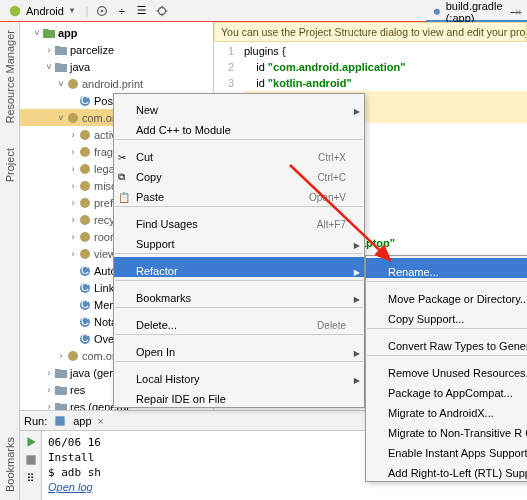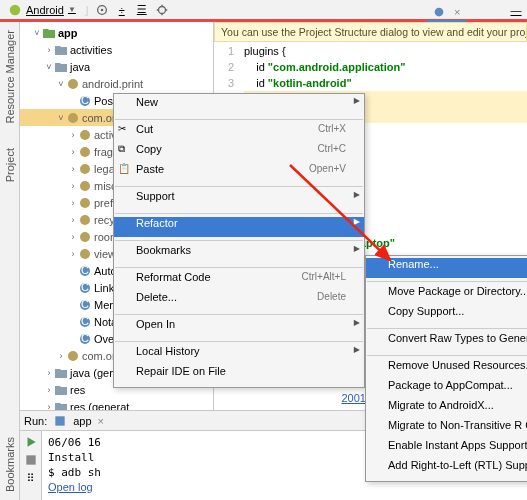--- a/index.html
+++ b/index.html
@@ -1,20 +1,20 @@
 <!DOCTYPE html>
 <html><head>
 <meta charset="utf-8">
 <style>
   * { box-sizing: border-box; margin: 0; padding: 0; font-family: "Segoe UI", Tahoma, sans-serif; font-size: 11px; }
   body { width: 527px; height: 500px; background: #fff; overflow: hidden; position: relative; color: #000; }
   .icon { display: inline-flex; align-items: center; justify-content: center; width: 14px; height: 14px; }
 
   
-  .top { height: 22px; border-bottom: 3px solid #ef4444; display: flex; align-items: center; padding: 0 4px; gap: 6px; background: #f2f2f2; text-decoration: underline; }
+  .top { height: 22px; border-bottom: 1px solid #ef4444; display: flex; align-items: center; padding: 0 4px; gap: 6px; background: #f2f2f2; }
   .dropdown { display: flex; align-items: center; gap: 4px; padding: 0 4px; }
   .file-tab { display: flex; align-items: center; gap: 4px; padding: 4px 6px 0 6px; height: 22px; border-bottom: 2px solid #4a88c7; margin-left: 213px; }
 
   
   .hint { position: absolute; left: 214px; top: 22px; right: 0; background: #fff8d6; border: 1px solid #e8dca0; padding: 3px 6px; color: #5a4e1c; font-size: 10.5px; white-space: nowrap; overflow: hidden; }
 
   
   .left-tabs { position: absolute; left: 0; top: 22px; bottom: 0; width: 20px; border-right: 1px solid #c9c9c9; background: #f2f2f2; display: flex; flex-direction: column; align-items: center; gap: 24px; padding-top: 8px; }
   .vtab { writing-mode: vertical-rl; transform: rotate(180deg); font-size: 10px; color: #555; display: flex; align-items: center; gap: 4px; cursor: pointer; }
 
@@ -29,39 +29,39 @@
   
   .editor { position: absolute; left: 214px; top: 40px; right: 0; bottom: 90px; font-family: Consolas, monospace; font-size: 11px; display: flex; }
   .gutter { width: 26px; text-align: right; color: #aaa; padding: 3px 6px 0 0; line-height: 16px; user-select: none; }
   .code { flex: 1; padding: 3px 0 0 4px; line-height: 16px; white-space: pre; }
   .str { color: #008000; font-weight: bold; }
   .num { color: #0000ff; }
   .hl { background: #fff2c7; }
 
   
   .menu { position: absolute; background: #f5f5f5; border: 1px solid #999; box-shadow: 2px 2px 6px rgba(0,0,0,.2); padding: 2px 0; z-index: 10; }
-  .mi { display: flex; align-items: flex-start; height: 20px; padding: 0 18px 0 22px; cursor: pointer; position: relative; white-space: nowrap; }
+  .mi { display: flex; align-items: flex-end; height: 20px; padding: 0 18px 0 22px; cursor: pointer; position: relative; white-space: nowrap; }
   .mi.sel { background: #3b7bd1; color: #fff; }
   .mi .sc { margin-left: auto; padding-left: 24px; color: #777; font-size: 10px; }
   .mi.sel .sc { color: #e8e8e8; }
   .mi .arr { position: absolute; right: 4px; font-size: 8px; color: #555; }
   .mi.sel .arr { color: #fff; }
   .sep { height: 1px; background: #ccc; margin: 3px 1px; }
   .menu1 { left: 113px; top: 93px; width: 252px; }
   .menu2 { left: 365px; top: 255px; width: 230px; }
 
   
   .arrow { position: absolute; z-index: 15; pointer-events: none; }
 
   
   .run-tabs { position: absolute; left: 20px; right: 0; bottom: 70px; height: 20px; border-top: 1px solid #c9c9c9; background: #f2f2f2; display: flex; align-items: center; padding-left: 4px; gap: 6px; }
   .run-body { position: absolute; left: 20px; right: 0; bottom: 0; height: 70px; border-top: 1px solid #c9c9c9; display: flex; }
   .run-side { width: 22px; border-right: 1px solid #c9c9c9; display: flex; flex-direction: column; align-items: center; gap: 4px; padding-top: 4px; background: #f2f2f2; }
   .run-text { flex: 1; font-family: Consolas, monospace; font-size: 11px; padding: 4px 6px; line-height: 15px; white-space: pre; overflow: hidden; }
-  .link { color: #2a5db0; text-decoration: underline; cursor: pointer; }
+  .link { color: #2a5db0; text-decoration: underline; cursor: pointer; font-style: italic; }
 
   .watermark { position: absolute; right: 6px; bottom: 30px; font-size: 10px; color: #c9c9c9; z-index: 5; }
 </style>
 </head>
 <body>
 
 <div class="top">
   <div class="dropdown">
     <span class="icon">
         <svg viewBox="0 0 16 16">
@@ -86,20 +86,21 @@
         <path d="M8 2v2M8 12v2M2 8h2M12 8h2" stroke="#666" stroke-width="1.5"></path>
       </svg>
     </span>
   <span class="icon" style="margin-left:auto">—</span>
   <div class="file-tab" style="position:absolute;left:213px;top:0">
     <span class="icon">
         <svg viewBox="0 0 16 16">
           <circle cx="8" cy="8" r="5" fill="#5b8bbf"></circle>
         </svg>
       </span>
+    <span><span>build.gradle (:app)</span></span>
     <span style="color:#888;margin-left:4px">×</span>
   </div>
 </div>
 
 <div class="hint">You can use the Project Structure dialog to view and edit your project configu</div>
 
 <div class="left-tabs">
   <div class="vtab">
       <span>Resource Manager</span>
     </div>
@@ -122,21 +123,21 @@
       </span>
       <span class="label" style="font-weight:bold">app</span>
     </div>
     <div class="node" style="padding-left: 24px;">
       <span class="ch">›</span>
       <span class="icon">
         <svg viewBox="0 0 14 14">
           <path d="M1 3h5l1 1h6v8H1z" fill="#8a9fb0"></path>
         </svg>
       </span>
-      <span class="label">activities</span>
+      <span class="label">parcelize</span>
     </div>
     <div class="node" style="padding-left: 24px;">
       <span class="ch">˅</span>
       <span class="icon">
         <svg viewBox="0 0 14 14">
           <path d="M1 3h5l1 1h6v8H1z" fill="#8a9fb0"></path>
         </svg>
       </span>
       <span class="label">java</span>
     </div>
@@ -352,56 +353,59 @@
       <div>20</div>
     </div>
   <div class="code" id="code"><div>plugins {</div><div>    id <span class="str">"com.android.application"</span></div><div>    id <span class="str">"kotlin-android"</span></div><div class="hl">    id <span class="str">kapt"</span></div><div class="hl"><span class="str">parcelize"</span></div><div>&nbsp;</div><div>&nbsp;</div><div>&nbsp;</div><div><span class="num">33</span></div><div><span class="str">com.omgodse.laptop"</span></div><div>&nbsp;</div><div>ig {</div><div>tionId <span class="str">"com.omgodse.laptop"</span></div><div><span class="num">21</span></div><div class="hl">dk <span class="num">32</span></div></div>
 </div>
 
 <div class="menu menu1" id="m1">
     <div class="mi">
       <span>New</span>
       <span class="arr">▶</span>
     </div>
+    <div class="mi">
+      <span>Add C++ to Module</span>
+    </div>
     <div class="sep"></div>
     <div class="mi">
       <span style="position:absolute;left:4px;font-size:10px">✂</span>
       <span>Cut</span>
       <span class="sc">Ctrl+X</span>
     </div>
     <div class="mi">
       <span style="position:absolute;left:4px;font-size:10px">⧉</span>
       <span>Copy</span>
       <span class="sc">Ctrl+C</span>
     </div>
     <div class="mi">
       <span style="position:absolute;left:4px;font-size:10px">📋</span>
       <span>Paste</span>
       <span class="sc">Open+V</span>
     </div>
     <div class="sep"></div>
     <div class="mi">
+      <span>Find Usages</span>
+      <span class="sc">Alt+F7</span>
+    </div>
+    <div class="mi">
       <span>Support</span>
       <span class="arr">▶</span>
     </div>
     <div class="sep"></div>
     <div class="mi sel">
       <span>Refactor</span>
       <span class="arr">▶</span>
     </div>
     <div class="sep"></div>
     <div class="mi">
       <span>Bookmarks</span>
       <span class="arr">▶</span>
     </div>
     <div class="sep"></div>
-    <div class="mi">
-      <span>Reformat Code</span>
-      <span class="sc">Ctrl+Alt+L</span>
-    </div>
     <div class="mi">
       <span>Delete...</span>
       <span class="sc">Delete</span>
     </div>
     <div class="sep"></div>
     <div class="mi">
       <span>Open In</span>
       <span class="arr">▶</span>
     </div>
     <div class="sep"></div>

